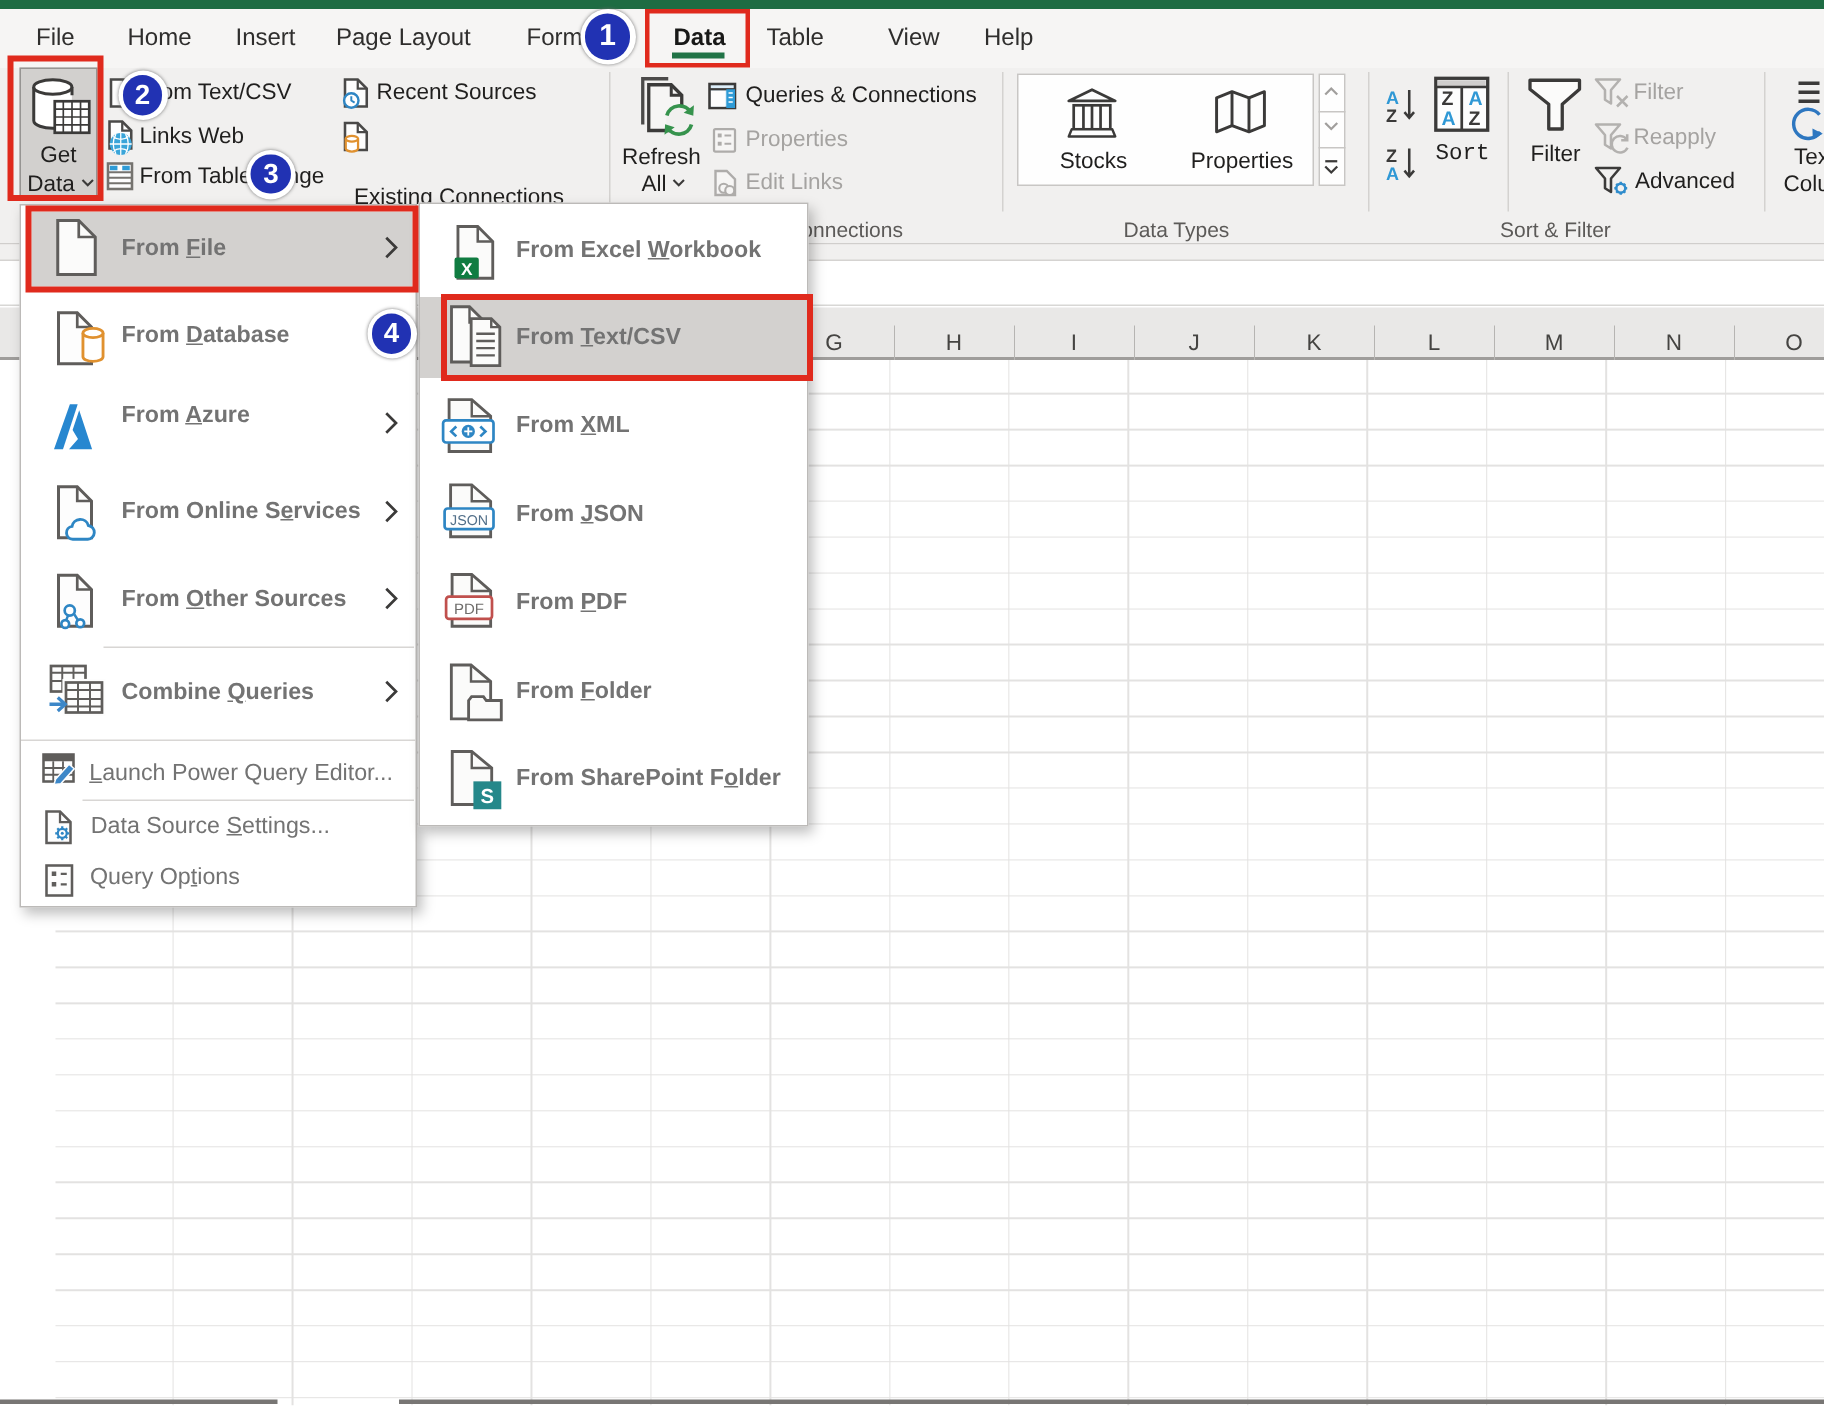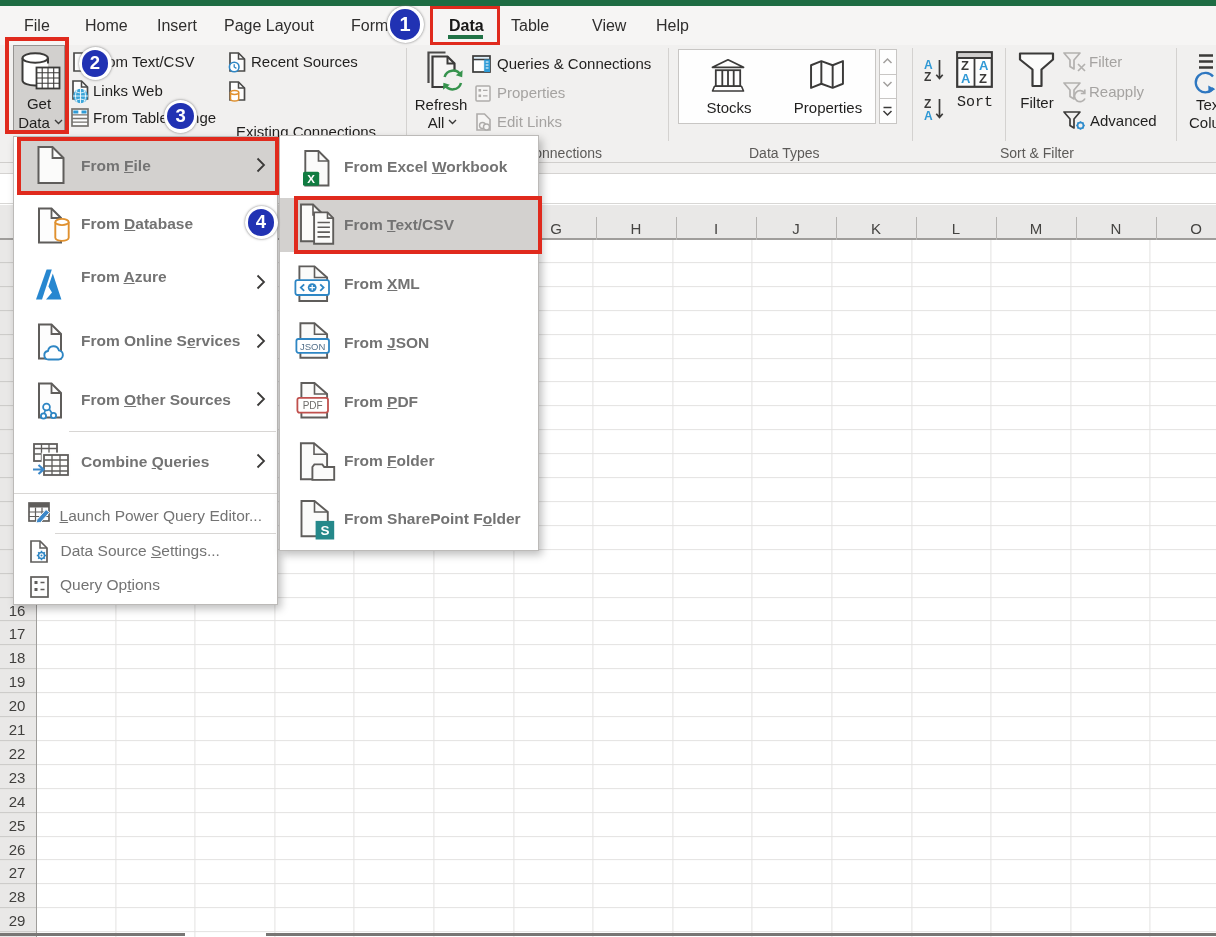--- a/index.html
+++ b/index.html
@@ -77,36 +77,20 @@
     <div class="colhead" style="left:516px; width:80px;">G</div>
     <div class="colhead" style="left:596px; width:80px;">H</div>
     <div class="colhead" style="left:676px; width:80px;">I</div>
     <div class="colhead" style="left:756px; width:80px;">J</div>
     <div class="colhead" style="left:836px; width:80px;">K</div>
     <div class="colhead" style="left:916px; width:80px;">L</div>
     <div class="colhead" style="left:996px; width:80px;">M</div>
     <div class="colhead" style="left:1076px; width:80px;">N</div>
     <div class="colhead" style="left:1156px; width:80px;">O</div>
   </div>
-  <div id="rowheads">
-    <div class="rowno" style="top:358.5px;">16</div>
-    <div class="rowno" style="top:382.4px;">17</div>
-    <div class="rowno" style="top:406.3px;">18</div>
-    <div class="rowno" style="top:430.2px;">19</div>
-    <div class="rowno" style="top:454.1px;">20</div>
-    <div class="rowno" style="top:478px;">21</div>
-    <div class="rowno" style="top:501.9px;">22</div>
-    <div class="rowno" style="top:525.8px;">23</div>
-    <div class="rowno" style="top:549.7px;">24</div>
-    <div class="rowno" style="top:573.6px;">25</div>
-    <div class="rowno" style="top:597.5px;">26</div>
-    <div class="rowno" style="top:621.4px;">27</div>
-    <div class="rowno" style="top:645.3px;">28</div>
-    <div class="rowno" style="top:669.2px;">29</div>
-  </div>
 </div>
 <div class="abs" id="botline1"></div>
 <div class="abs" id="botline2"></div>
 
 <div class="abs" style="left:13px; top:45px; width:52px; height:85.5px; background:#d2d0ce; border:1px solid #969492;"></div>
 <svg class="abs" style="left:20px; top:50px;" width="42" height="42" viewBox="0 0 42 42">
   <rect x="2.5" y="8" width="25.4" height="23" fill="#ffffff"></rect>
   <ellipse cx="15.2" cy="30.5" rx="12.7" ry="5" fill="#ffffff"></ellipse>
   <path d="M2.5 8 V30.5 a12.7,5 0 0 0 13.7 4.95" fill="none" stroke="#3b3a39" stroke-width="2"></path>
   <path d="M28 8 V13.5" fill="none" stroke="#3b3a39" stroke-width="2"></path>

